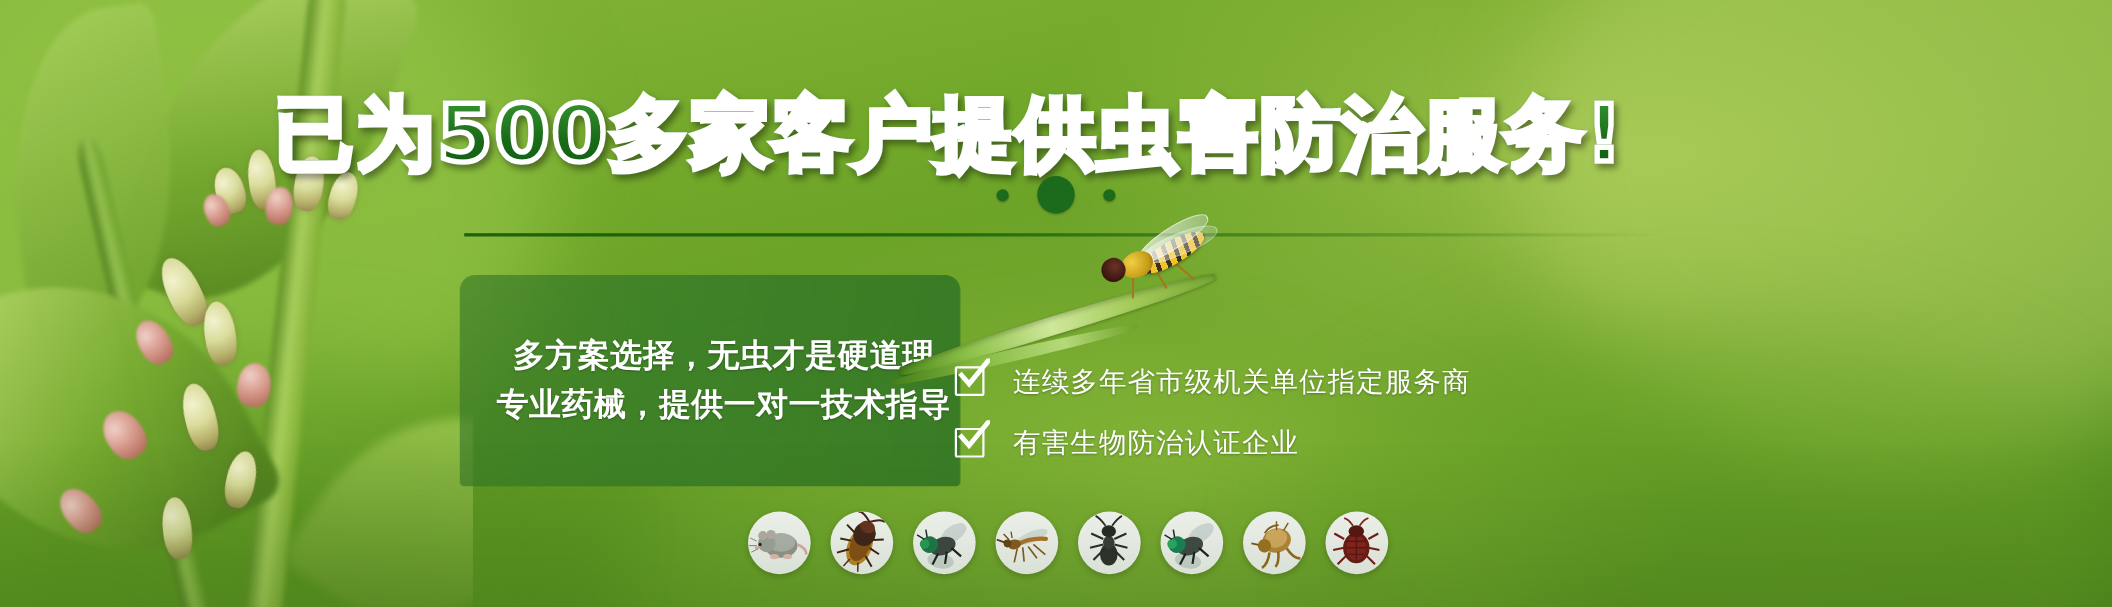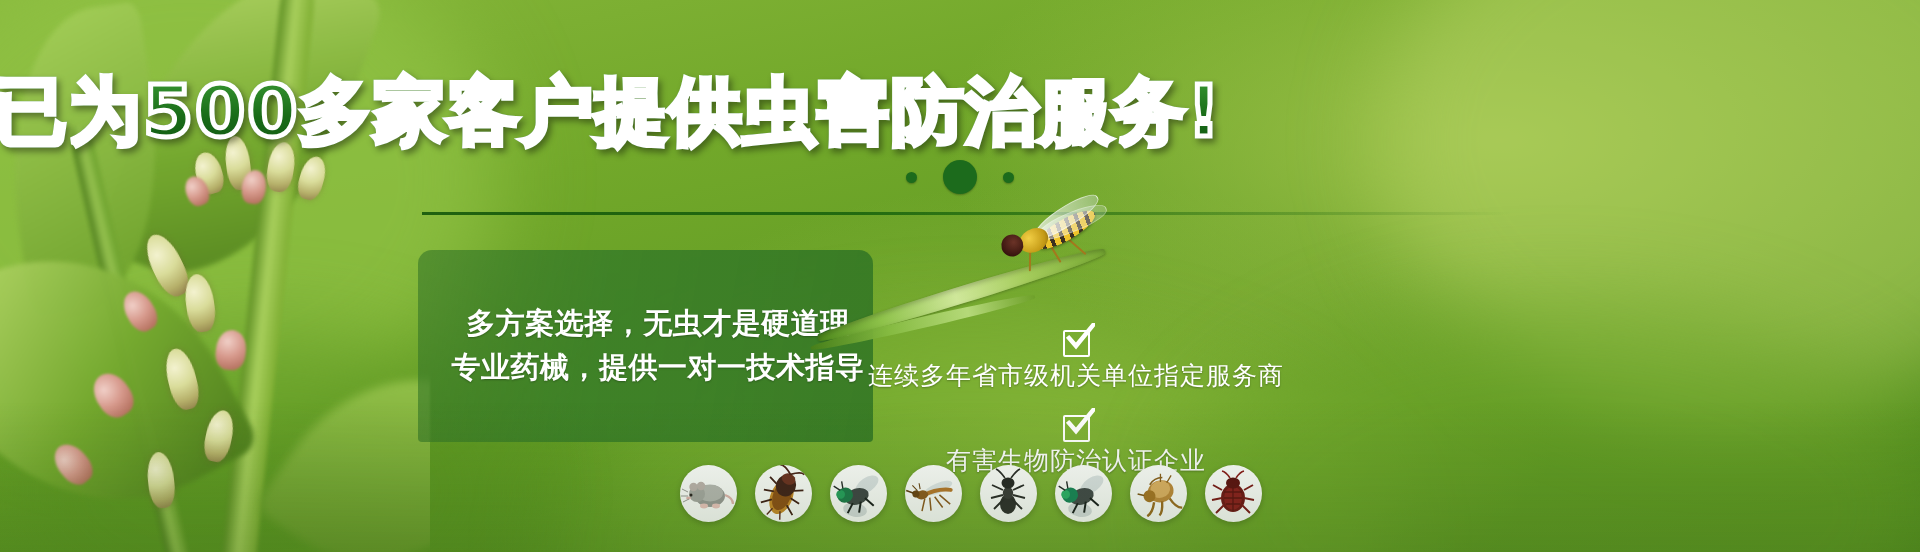--- a/index.html
+++ b/index.html
@@ -81,22 +81,22 @@
 
   
   #rule {
     position:absolute; left:422px; top:212px; width:1090px; height:3px;
     background:linear-gradient(90deg,#0d5108,#15610c 40%,rgba(21,97,12,0) 100%);
     opacity:.85;
   }
 
   
   #headline {
-    position:absolute; left:0; top:64px; width:1736px;
-    pointer-events:none;
+    position:absolute; left:0; top:74px; width:1736px;
+    text-align:center; pointer-events:none;
   }
   #headline .hl {
     display:inline-block;
     font-family:"DejaVu Sans", sans-serif;
     font-size:72px; font-weight:bold; letter-spacing:2px;
     color:#1d6b1d;
     background:linear-gradient(180deg,#3f9c36 0%,#2e8a2a 26%,#196b18 55%,#0f5512 100%);
     -webkit-background-clip:text; background-clip:text;
     -webkit-text-fill-color:transparent;
     -webkit-text-stroke:5px #ffffff;
@@ -161,21 +161,21 @@
   #fly .leg {
     position:absolute; width:2px; height:22px; background:#a4781d;
     border-radius:2px; transform-origin:top center;
   }
   #fly .leg.g1 { left:32px; top:33px; transform:rotate(18deg); }
   #fly .leg.g2 { left:52px; top:33px; transform:rotate(-14deg); }
   #fly .leg.g3 { left:70px; top:32px; transform:rotate(-32deg); height:26px; }
 
   
   #bullets { position:absolute; left:868px; top:330px; display:flex; flex-direction:column; gap:23px; }
-  .bullet { display:flex; align-items:center; gap:2px;flex-direction:column; }
+  .bullet { display:flex; align-items:center; gap:26px; }
   .chk { width:27px; height:27px; position:relative; flex:none; }
   .chk .box {
     position:absolute; inset:0; border:2px solid #ffffff; border-radius:2px;
   }
   .chk .tick {
     position:absolute; left:2px; top:-7px; width:30px; height:30px;
   }
   .btext {
     color:#ffffff; font-size:25px; letter-spacing:1px; white-space:nowrap;
     text-shadow:0 1px 2px rgba(0,0,0,.3);

